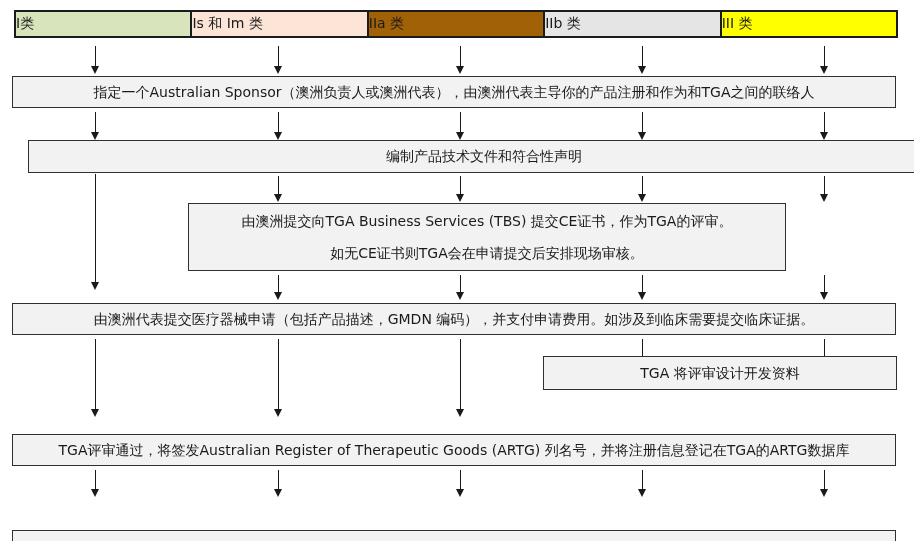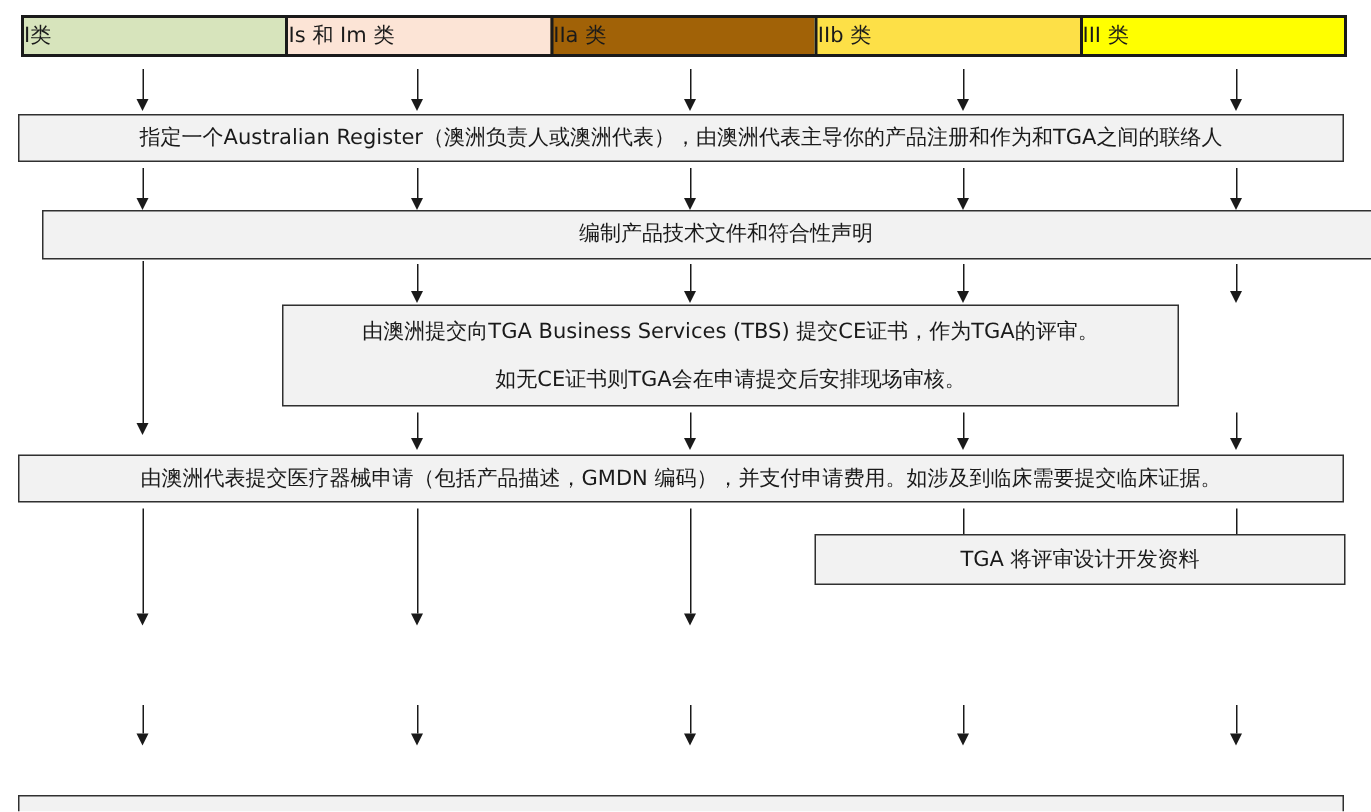--- a/index.html
+++ b/index.html
@@ -63,36 +63,36 @@
   <div class="class-row">
     <div class="class-cell" style="background: rgb(215, 228, 188);">
         <span>I类</span>
       </div>
     <div class="class-cell" style="background: rgb(252, 228, 214);">
         <span>Is 和 Im 类</span>
       </div>
     <div class="class-cell" style="background: #a16207;">
         <span>IIa 类</span>
       </div>
-    <div class="class-cell" style="background: #fde047;">
+    <div class="class-cell" style="background: #e5e5e5;">
         <span>IIb 类</span>
       </div>
     <div class="class-cell" style="background: rgb(255, 255, 0);">
         <span>III 类</span>
       </div>
   </div>
 
   <div class="arrow" style="left:95px;top:46px;height:20px"></div>
   <div class="arrow" style="left:278px;top:46px;height:20px"></div>
   <div class="arrow" style="left:460px;top:46px;height:20px"></div>
   <div class="arrow" style="left:642px;top:46px;height:20px"></div>
   <div class="arrow" style="left:824px;top:46px;height:20px"></div>
 
   <div class="box" style="left:12px;top:76px;width:884px;height:32px">
-    <span class="line">指定一个Australian Register（澳洲负责人或澳洲代表），由澳洲代表主导你的产品注册和作为和TGA之间的联络人</span>
+    <span class="line">指定一个Australian Sponsor（澳洲负责人或澳洲代表），由澳洲代表主导你的产品注册和作为和TGA之间的联络人</span>
   </div>
 
   <div class="arrow" style="left:95px;top:112px;height:20px"></div>
   <div class="arrow" style="left:278px;top:112px;height:20px"></div>
   <div class="arrow" style="left:460px;top:112px;height:20px"></div>
   <div class="arrow" style="left:642px;top:112px;height:20px"></div>
   <div class="arrow" style="left:824px;top:112px;height:20px"></div>
 
   <div class="box" style="left:28px;top:140px;width:912px;height:33px">
     <span class="line">编制产品技术文件和符合性声明</span>
@@ -123,20 +123,23 @@
   <div class="arrow" style="left:278px;top:339px;height:70px"></div>
   <div class="arrow" style="left:460px;top:339px;height:70px"></div>
 
   <div class="arrow" style="left:642px;top:339px;height:17px"></div>
   <div class="arrow" style="left:824px;top:339px;height:17px"></div>
 
   <div class="box" style="left:543px;top:356px;width:354px;height:34px">
     <span class="line">TGA 将评审设计开发资料</span>
   </div>
 
+  <div class="box" style="left:12px;top:434px;width:884px;height:32px">
+    <span class="line">TGA评审通过，将签发Australian Register of Therapeutic Goods (ARTG) 列名号，并将注册信息登记在TGA的ARTG数据库</span>
+  </div>
 
   <div class="arrow" style="left:95px;top:470px;height:19px"></div>
   <div class="arrow" style="left:278px;top:470px;height:19px"></div>
   <div class="arrow" style="left:460px;top:470px;height:19px"></div>
   <div class="arrow" style="left:642px;top:470px;height:19px"></div>
   <div class="arrow" style="left:824px;top:470px;height:19px"></div>
 
   <div class="box" style="left:12px;top:530px;width:884px;height:47px">
     <span class="line">支付年金，年度维护</span>
   </div>

